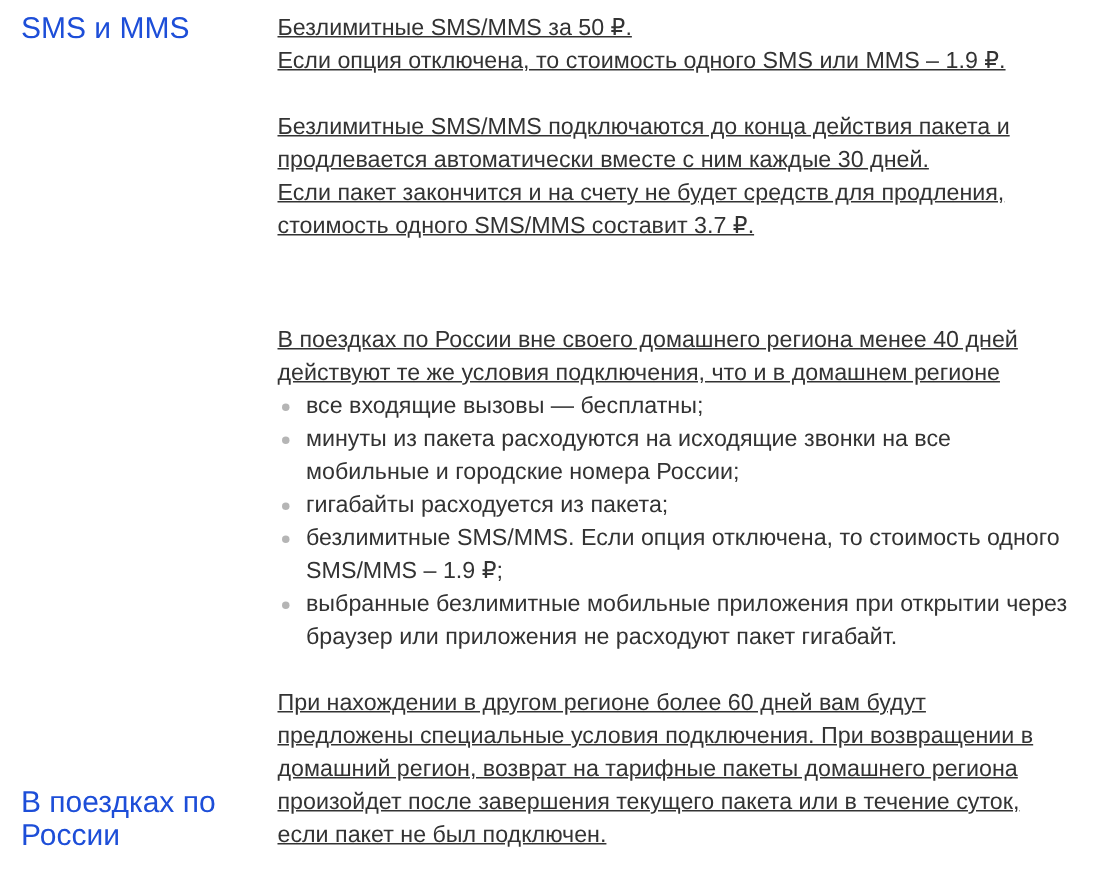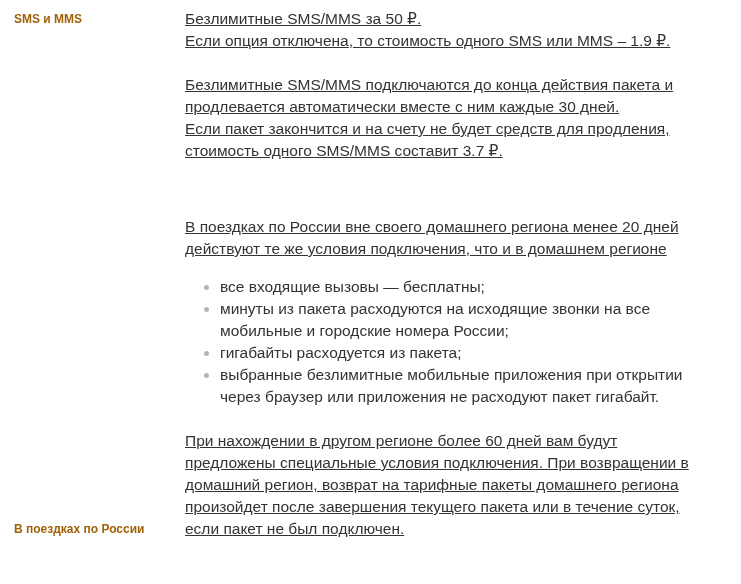--- a/index.html
+++ b/index.html
@@ -24,42 +24,42 @@
     display: flex;
     align-items: flex-start;
   }
   .row + .row {
     margin-top: 54px;
     align-items: flex-end;
   }
   .head {
     flex: 0 0 171px;
     width: 171px;
-    font-size: 12px;
-    font-weight: bold;
-    color: #a16207;
+    font-size: 20px;
+    font-weight: normal;
+    color: #1d4ed8;
     line-height: 22px;
     padding-right: 10px;
     box-sizing: border-box;
   }
   .content {
     flex: 1 1 auto;
     max-width: 527px;
   }
   .content p {
     margin: 0;
     text-decoration: underline;
   }
   .content p + p,
   .content ul + p {
     margin-top: 22px;
   }
   ul.bullets {
     list-style: none;
-    margin: 16px;
+    margin: 0;
     padding: 0;
   }
   ul.bullets li {
     display: flex;
     align-items: flex-start;
   }
   .dot {
     flex: 0 0 5px;
     width: 5px;
     height: 5px;
@@ -86,36 +86,40 @@
       <p>
         <span>Безлимитные SMS/MMS подключаются до конца действия пакета и продлевается автоматически вместе с ним каждые 30 дней.</span><br>
         <span>Если пакет закончится и на счету не будет средств для продления, стоимость одного SMS/MMS составит 3.7 ₽.</span>
       </p>
     </div>
   </div>
 
   <div class="row">
     <div class="head">В поездках по России</div>
     <div class="content">
-      <p>В поездках по России вне своего домашнего региона менее 20 дней действуют те же условия подключения, что и в домашнем регионе</p>
+      <p>В поездках по России вне своего домашнего региона менее 40 дней действуют те же условия подключения, что и в домашнем регионе</p>
       <ul class="bullets">
         <li>
           <span class="dot"></span>
           <span class="li-text">все входящие вызовы — бесплатны;</span>
         </li>
         <li>
           <span class="dot"></span>
           <span class="li-text">минуты из пакета расходуются на исходящие звонки на все мобильные и городские номера России;</span>
         </li>
         <li>
           <span class="dot"></span>
           <span class="li-text">гигабайты расходуется из пакета;</span>
         </li>
         <li>
           <span class="dot"></span>
+          <span class="li-text">безлимитные SMS/MMS. Если опция отключена, то стоимость одного SMS/MMS – 1.9 ₽;</span>
+        </li>
+        <li>
+          <span class="dot"></span>
           <span class="li-text">выбранные безлимитные мобильные приложения при открытии через браузер или приложения не расходуют пакет гигабайт.</span>
         </li>
       </ul>
       <p>При нахождении в другом регионе более 60 дней вам будут предложены специальные условия подключения. При возвращении в домашний регион, возврат на тарифные пакеты домашнего региона произойдет после завершения текущего пакета или в течение суток, если пакет не был подключен.</p>
     </div>
   </div>
 
 </div>
 
 </body></html>

